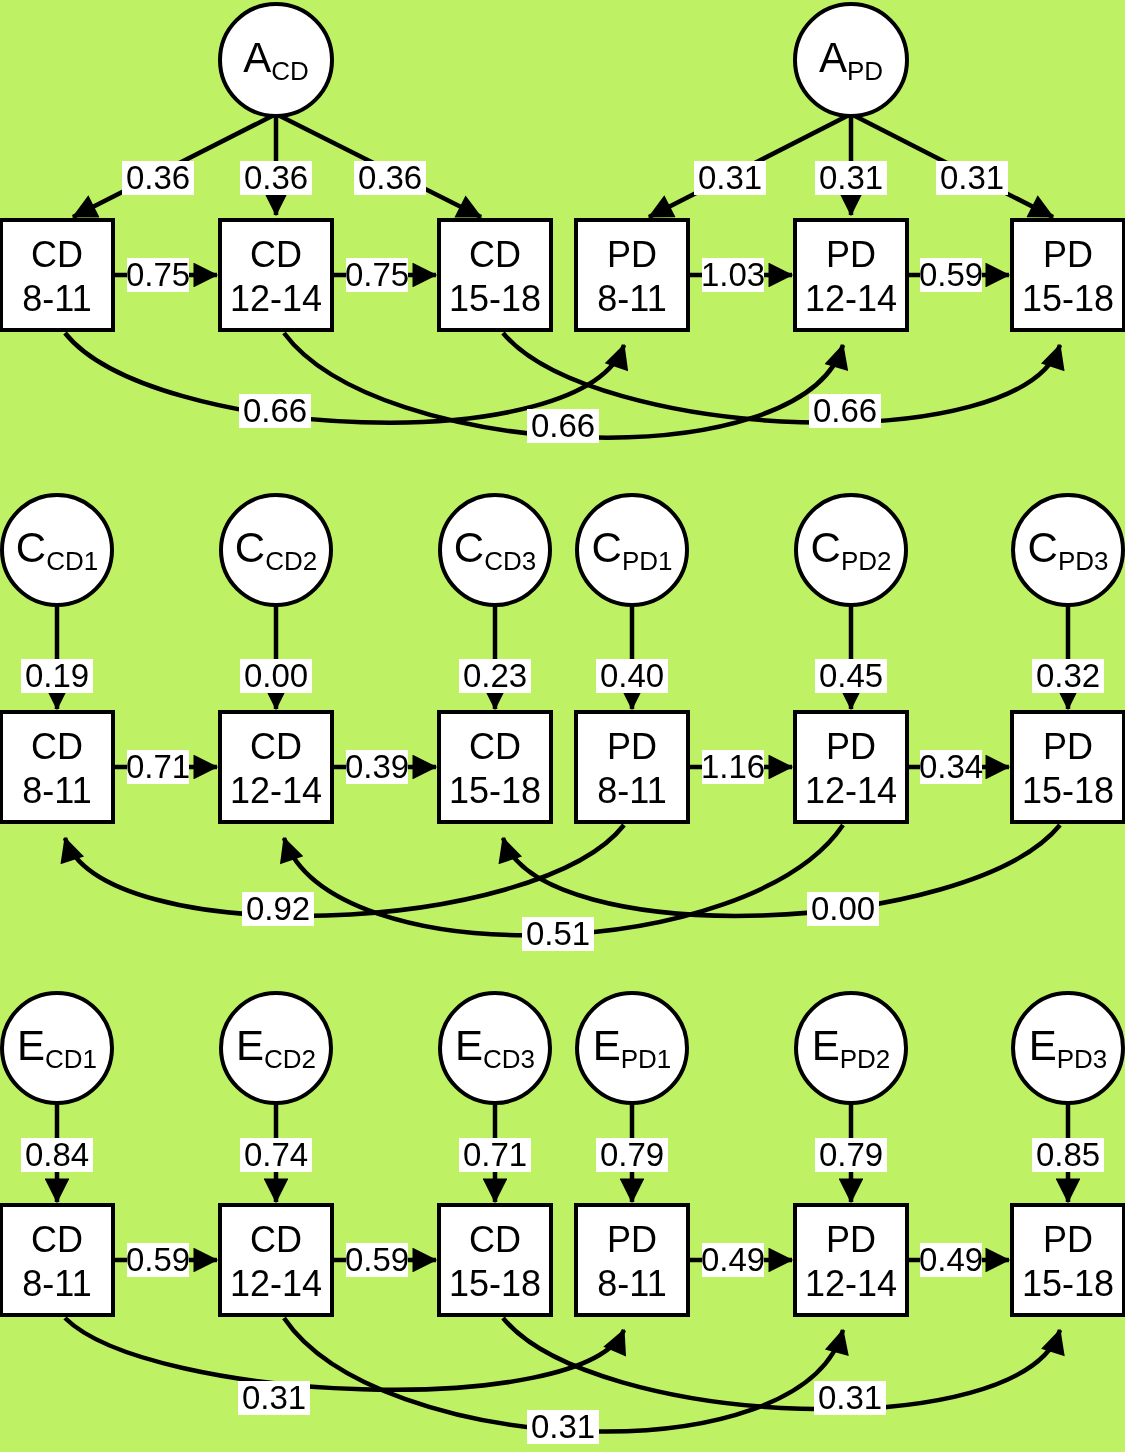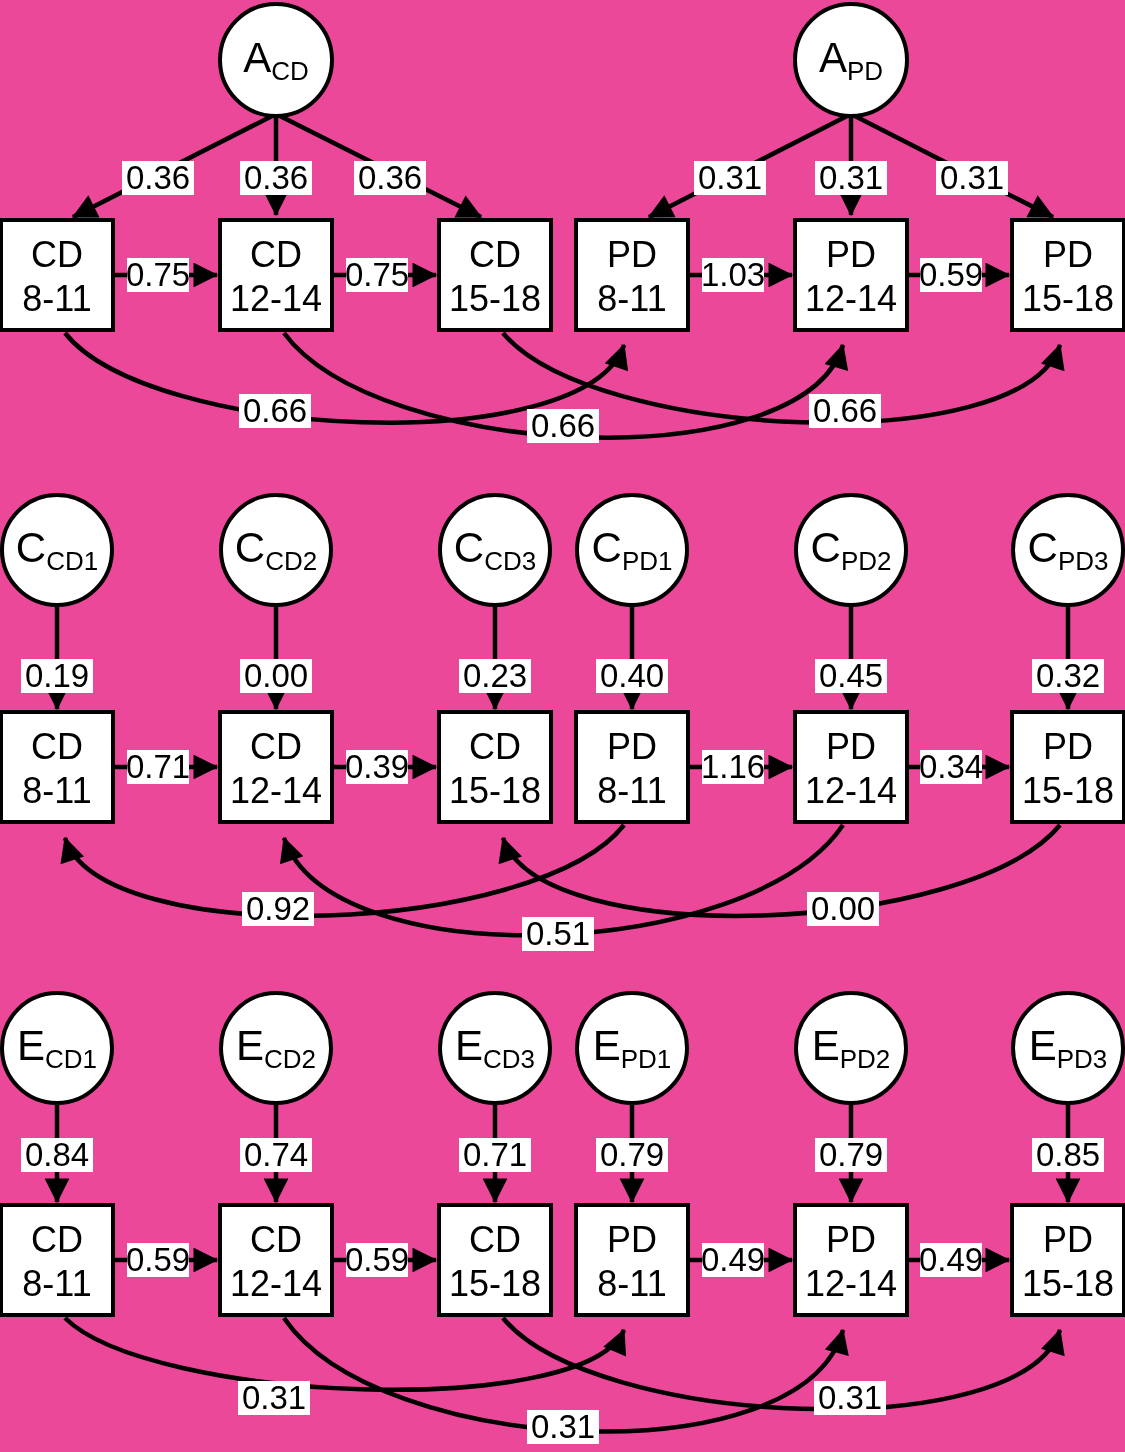--- a/index.html
+++ b/index.html
@@ -1,16 +1,16 @@
 <!DOCTYPE html>
 <html><head>
 <meta charset="utf-8">
 <style>
   html,body{margin:0;padding:0;background:#ffffff;}
-  .canvas{position:relative;width:1125px;height:1452px;background:#ec4899;overflow:hidden;}
+  .canvas{position:relative;width:1125px;height:1452px;background:#bef264;overflow:hidden;}
   svg{display:block;}
   text{font-family:"Liberation Sans","DejaVu Sans",sans-serif;fill:#000;}
   .num{font-size:33px;text-anchor:middle;}
   .boxlbl{font-size:36px;text-anchor:middle;}
   .lat{font-size:42px;text-anchor:middle;}
   .sub{font-size:26px;}
   .ln{stroke:#000;stroke-width:4.5;fill:none;marker-end:url(#ah);}
   .shape{stroke:#000;stroke-width:4;fill:#fff;}
   .lblbg{fill:#fff;}
 </style>

